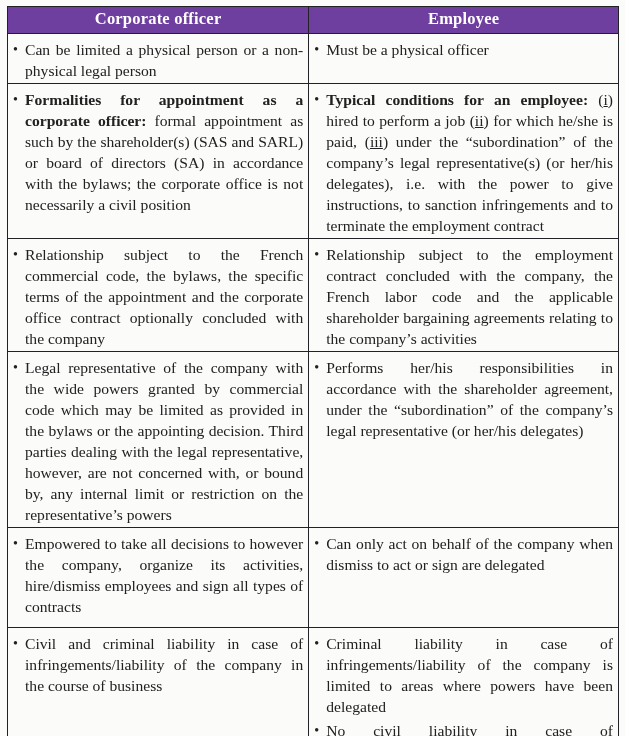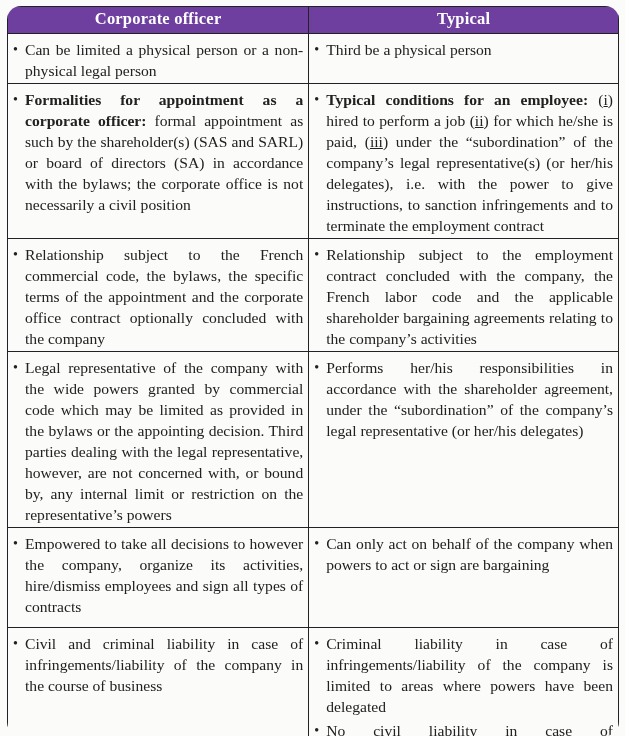--- a/index.html
+++ b/index.html
@@ -13,21 +13,20 @@
   html,body{width:625px;height:736px;overflow:hidden;}
   body{
     background:var(--page-bg);
     font-family:"Liberation Serif","DejaVu Serif",serif;
     color:var(--text);
   }
   .table-wrap{
     position:absolute;
     left:7px;top:6px;width:612px;height:730px;
     overflow:hidden;
-    border-radius:14px;
   }
   table{
     width:100%;height:100%;
     border-collapse:collapse;
     table-layout:fixed;
   }
   col.left-col{width:49.3%;}
   col.right-col{width:50.7%;}
   th,td{
     border:1.6px solid var(--border);
@@ -71,30 +70,30 @@
 
 <div class="table-wrap">
   <table>
     <colgroup>
       <col class="left-col">
       <col class="right-col">
     </colgroup>
     <thead>
       <tr>
         <th>Corporate officer</th>
-        <th>Typical</th>
+        <th>Employee</th>
       </tr>
     </thead>
     <tbody>
         <tr>
           <td>
             <div class="bullet"><span class="marker">•</span><span>Can be limited a physical person or a non-physical legal person</span></div>
           </td>
           <td>
-            <div class="bullet"><span class="marker">•</span><span>Third be a physical person</span></div>
+            <div class="bullet"><span class="marker">•</span><span>Must be a physical officer</span></div>
           </td>
         </tr>
         <tr>
           <td>
             <div class="bullet"><span class="marker">•</span><span class="b">Formalities for appointment as a corporate officer:</span><span> formal appointment as such by the shareholder(s) (SAS and SARL) or board of directors (SA) in accordance with the bylaws; the corporate office is not necessarily a civil position</span></div>
           </td>
           <td>
             <div class="bullet"><span class="marker">•</span><span class="b">Typical conditions for an employee:</span><span> (</span><span class="u">i</span><span>) hired to perform a job (</span><span class="u">ii</span><span>) for which he/she is paid, (</span><span class="u">iii</span><span>) under the “subordination” of the company’s legal representative(s) (or her/his delegates), i.e. with the power to give instructions, to sanction infringements and to terminate the employment contract</span></div>
           </td>
         </tr>
@@ -112,21 +111,21 @@
           </td>
           <td>
             <div class="bullet"><span class="marker">•</span><span>Performs her/his responsibilities in accordance with the shareholder agreement, under the “subordination” of the company’s legal representative (or her/his delegates)</span></div>
           </td>
         </tr>
         <tr>
           <td>
             <div class="bullet"><span class="marker">•</span><span>Empowered to take all decisions to however the company, organize its activities, hire/dismiss employees and sign all types of contracts</span></div>
           </td>
           <td>
-            <div class="bullet"><span class="marker">•</span><span>Can only act on behalf of the company when powers to act or sign are bargaining</span></div>
+            <div class="bullet"><span class="marker">•</span><span>Can only act on behalf of the company when dismiss to act or sign are delegated</span></div>
           </td>
         </tr>
         <tr>
           <td>
             <div class="bullet"><span class="marker">•</span><span>Civil and criminal liability in case of infringements/liability of the company in the course of business</span></div>
           </td>
           <td>
             <div class="bullet"><span class="marker">•</span><span>Criminal liability in case of infringements/liability of the company is limited to areas where powers have been delegated</span></div>
             <div class="bullet"><span class="marker">•</span><span>No civil liability in case of infringements/liability of the company, unless the employee intentionally harmed or damaged the company</span></div>
           </td>

